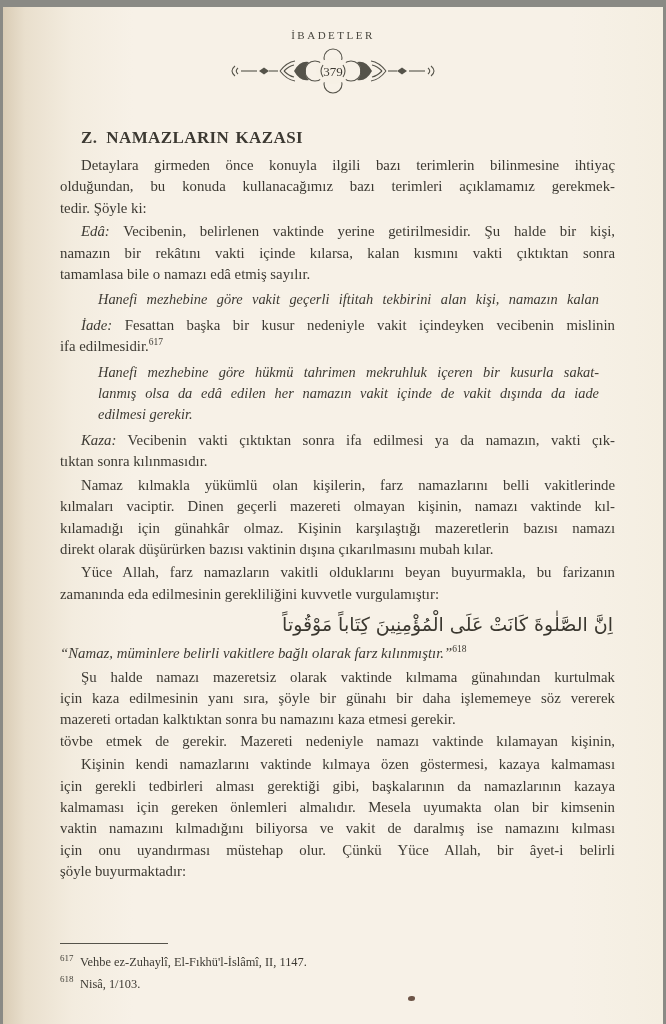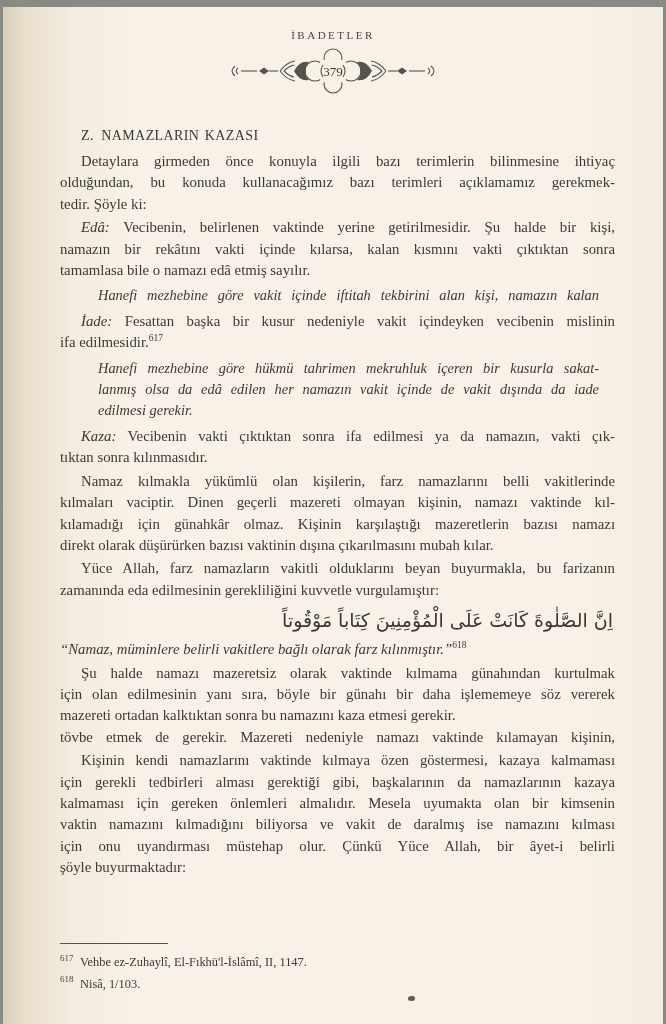--- a/index.html
+++ b/index.html
@@ -21,22 +21,22 @@
     color:#49473f;
   }
   .ornament{display:block;margin:6px auto 0 auto;}
   .textcol{
     margin:33px 54px 0 57px;
     width:555px;
   }
   .block{margin-top:2px;}
   .heading{
     padding-left:21px;
-    font-size:14px;
-    font-weight:normal;
+    font-size:17px;
+    font-weight:bold;
     letter-spacing:.4px;
     word-spacing:1.5px;
     margin-top:0;
     margin-bottom:7px;
   }
   .para{font-size:14.8px;}
   .line{
     line-height:21.4px;
     text-align:justify;
     text-align-last:justify;
@@ -138,21 +138,21 @@
         <div class="line indent"><span>Detaylara girmeden önce konuyla ilgili bazı terimlerin bilinmesine ihtiyaç</span></div>
         <div class="line"><span>olduğundan, bu konuda kullanacağımız bazı terimleri açıklamamız gerekmek-</span></div>
         <div class="line last"><span>tedir. Şöyle ki:</span></div>
       </div>
       <div class="block para">
         <div class="line indent"><span class="it">Edâ:</span><span> Vecibenin, belirlenen vaktinde yerine getirilmesidir. Şu halde bir kişi,</span></div>
         <div class="line"><span>namazın bir rekâtını vakti içinde kılarsa, kalan kısmını vakti çıktıktan sonra</span></div>
         <div class="line last"><span>tamamlasa bile o namazı edâ etmiş sayılır.</span></div>
       </div>
       <div class="block quote">
-        <div class="line"><span>Hanefi mezhebine göre vakit içinde iftitah tekbirini alan kişi, namazın kalan</span></div>
+        <div class="line"><span>Hanefi mezhebine göre vakit geçerli iftitah tekbirini alan kişi, namazın kalan</span></div>
       </div>
       <div class="block para">
         <div class="line indent"><span class="it">İade:</span><span> Fesattan başka bir kusur nedeniyle vakit içindeyken vecibenin mislinin</span></div>
         <div class="line last"><span>ifa edilmesidir.</span><sup class="s">617</sup></div>
       </div>
       <div class="block quote">
         <div class="line"><span>Hanefi mezhebine göre hükmü tahrimen mekruhluk içeren bir kusurla sakat-</span></div>
         <div class="line"><span>lanmış olsa da edâ edilen her namazın vakit içinde de vakit dışında da iade</span></div>
         <div class="line last"><span>edilmesi gerekir.</span></div>
       </div>
@@ -169,21 +169,21 @@
       <div class="block para">
         <div class="line indent"><span>Yüce Allah, farz namazların vakitli olduklarını beyan buyurmakla, bu farizanın</span></div>
         <div class="line last"><span>zamanında eda edilmesinin gerekliliğini kuvvetle vurgulamıştır:</span></div>
       </div>
       <div class="block arabic">اِنَّ الصَّلٰوةَ كَانَتْ عَلَى الْمُؤْمِنِينَ كِتَاباً مَوْقُوتاً</div>
       <div class="block para">
         <div class="line last"><span class="it">“Namaz, müminlere belirli vakitlere bağlı olarak farz kılınmıştır.”</span><sup class="s">618</sup></div>
       </div>
       <div class="block para">
         <div class="line indent"><span>Şu halde namazı mazeretsiz olarak vaktinde kılmama günahından kurtulmak</span></div>
-        <div class="line"><span>için olan edilmesinin yanı sıra, böyle bir günahı bir daha işlememeye söz vererek</span></div>
+        <div class="line"><span>için kaza edilmesinin yanı sıra, şöyle bir günahı bir daha işlememeye söz vererek</span></div>
         <div class="line last"><span>mazereti ortadan kalktıktan sonra bu namazını kaza etmesi gerekir.</span></div>
         <div class="line"><span>tövbe etmek de gerekir. Mazereti nedeniyle namazı vaktinde kılamayan kişinin,</span></div>
       </div>
       <div class="block para">
         <div class="line indent"><span>Kişinin kendi namazlarını vaktinde kılmaya özen göstermesi, kazaya kalmaması</span></div>
         <div class="line"><span>için gerekli tedbirleri alması gerektiği gibi, başkalarının da namazlarının kazaya</span></div>
         <div class="line"><span>kalmaması için gereken önlemleri almalıdır. Mesela uyumakta olan bir kimsenin</span></div>
         <div class="line"><span>vaktin namazını kılmadığını biliyorsa ve vakit de daralmış ise namazını kılması</span></div>
         <div class="line"><span>için onu uyandırması müstehap olur. Çünkü Yüce Allah, bir âyet-i belirli</span></div>
         <div class="line last"><span>şöyle buyurmaktadır:</span></div>

